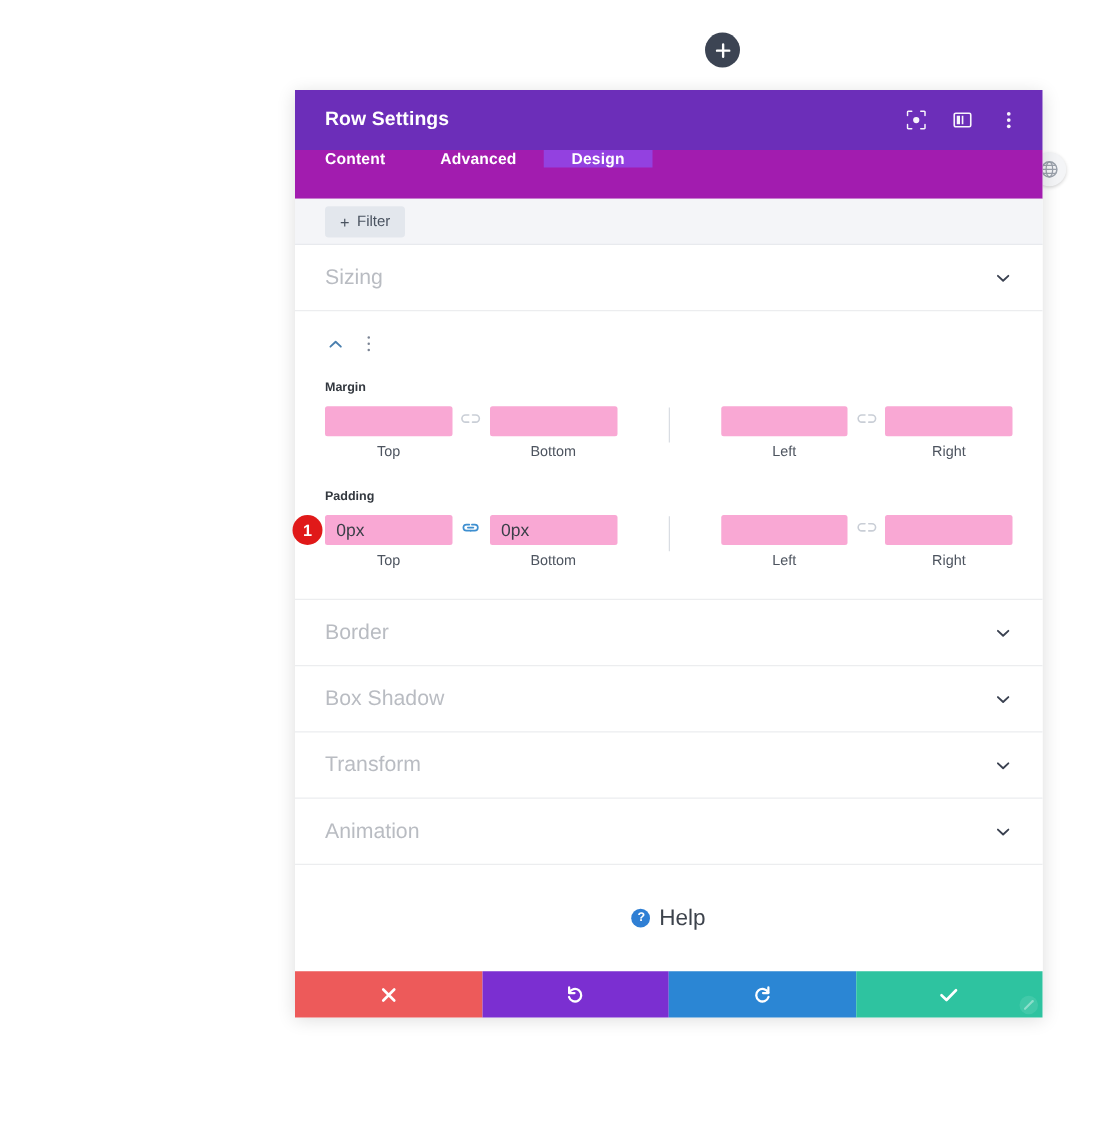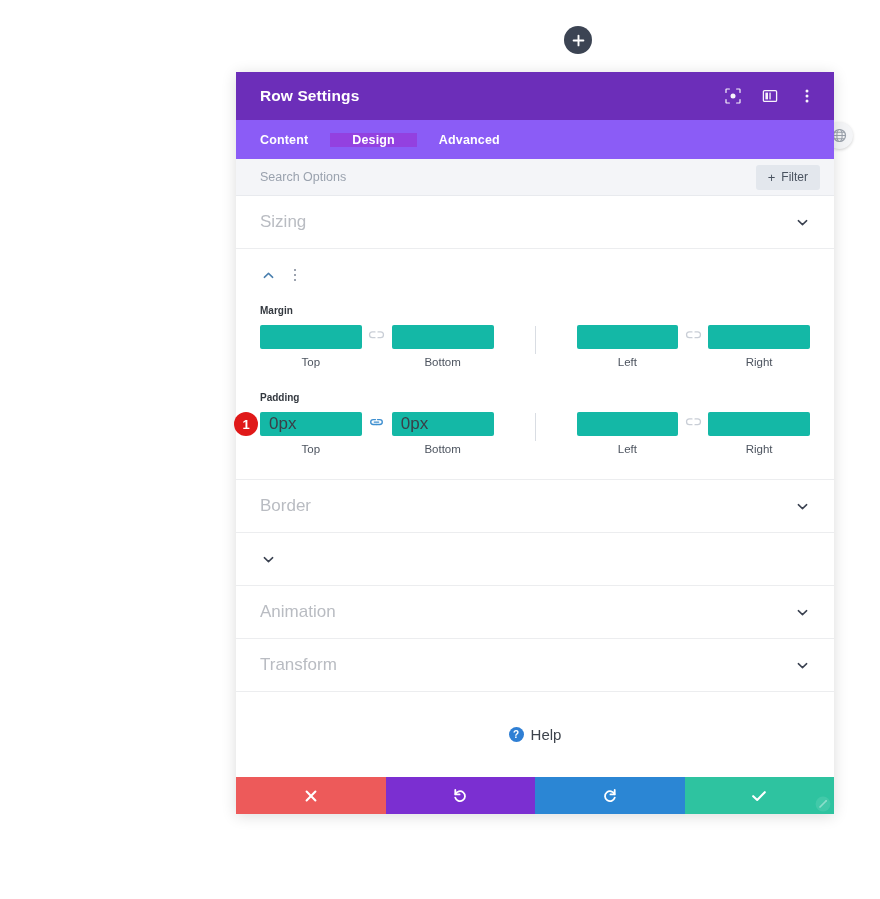--- a/index.html
+++ b/index.html
@@ -84,23 +84,23 @@
     opacity: 0.95;
     display: flex;
     align-items: center;
     justify-content: center;
     width: 18px;
     height: 18px;
   }
 
   .tabbar {
     height: 39px;
-    background: #8b5cf6;
-    display: flex;
-    align-items: center;
+    background: #a21caf;
+    display: flex;
+    align-items: flex-start;
     padding-left: 0;
   }
   .tab {
     display: flex;
     align-items: center;
     padding: 0 22px;
     color: #ffffff;
     font-size: 12.5px;
     font-weight: bold;
     cursor: pointer;
@@ -200,27 +200,27 @@
   }
   .inputs-row { display: flex; align-items: flex-start; gap: 27px; }
   .pair {
     display: flex;
     align-items: center;
     flex: 1;
   }
   .pair .fieldcol { flex: 1; }
   .inp {
     height: 24px;
-    background: #14b8a6;
+    background: #f9a8d4;
     border: none;
     border-radius: 2px;
     width: 100%;
     padding: 0 9px;
     font-family: "Liberation Sans", sans-serif;
-    font-size: 17px;
+    font-size: 14px;
     color: #3a3f48;
     outline: none;
   }
   .inp::placeholder { color: #aab0ba; }
   .sublabel {
     text-align: center;
     font-size: 11.5px;
     color: #4d545f;
     margin-top: 7px;
   }
@@ -275,21 +275,21 @@
     border-radius: 50%;
     background: #2f7fd4;
     color: #ffffff;
     font-size: 10px;
     font-weight: bold;
     display: flex;
     align-items: center;
     justify-content: center;
     cursor: pointer;
   }
-  .help-label { font-size: 15px; color: #3d434c; cursor: pointer; }
+  .help-label { font-size: 18px; color: #3d434c; cursor: pointer; }
 
   
   .modal-footer {
     display: flex;
     height: 37px;
     position: relative;
   }
   .fbtn {
     flex: 1;
     display: flex;
@@ -359,26 +359,25 @@
             <circle cx="2" cy="3" r="1.5" fill="#ffffff"></circle>
             <circle cx="2" cy="8" r="1.5" fill="#ffffff"></circle>
             <circle cx="2" cy="13" r="1.5" fill="#ffffff"></circle>
           </svg>
         </span>
       </div>
     </div>
 
     <div class="tabbar">
       <div class="tab">Content</div>
+      <div class="tab">Advanced</div>
       <div class="tab active">Design</div>
-      <div class="tab">Advanced</div>
     </div>
 
     <div class="searchbar">
-      <input class="search-input" type="text" placeholder="Search Options" style="">
       <button class="filter-btn">
         <span class="plus">+</span>
         <span>Filter</span>
       </button>
     </div>
 
     <div class="modal-body">
 
       <div class="section">
         <div class="section-head">
@@ -496,51 +495,52 @@
           <span class="chev">
             <svg width="13" height="13" viewBox="0 0 14 14">
                 <path d="M2.5 5 L7 9.3 L11.5 5" fill="none" stroke="#3a4150" stroke-width="1.6" stroke-linecap="round" stroke-linejoin="round"></path>
               </svg>
           </span>
         </div>
       </div>
 
       <div class="section">
         <div class="section-head">
+          <div class="section-title">Box Shadow</div>
           <span class="chev">
             <svg width="13" height="13" viewBox="0 0 14 14">
                 <path d="M2.5 5 L7 9.3 L11.5 5" fill="none" stroke="#3a4150" stroke-width="1.6" stroke-linecap="round" stroke-linejoin="round"></path>
               </svg>
           </span>
         </div>
       </div>
 
+
+      <div class="section">
+        <div class="section-head">
+          <div class="section-title">Transform</div>
+          <span class="chev">
+            <svg width="13" height="13" viewBox="0 0 14 14">
+                <path d="M2.5 5 L7 9.3 L11.5 5" fill="none" stroke="#3a4150" stroke-width="1.6" stroke-linecap="round" stroke-linejoin="round"></path>
+              </svg>
+          </span>
+        </div>
+      </div>
 
       <div class="section">
         <div class="section-head">
           <div class="section-title">Animation</div>
           <span class="chev">
             <svg width="13" height="13" viewBox="0 0 14 14">
                 <path d="M2.5 5 L7 9.3 L11.5 5" fill="none" stroke="#3a4150" stroke-width="1.6" stroke-linecap="round" stroke-linejoin="round"></path>
               </svg>
           </span>
         </div>
       </div>
 
-      <div class="section">
-        <div class="section-head">
-          <div class="section-title">Transform</div>
-          <span class="chev">
-            <svg width="13" height="13" viewBox="0 0 14 14">
-                <path d="M2.5 5 L7 9.3 L11.5 5" fill="none" stroke="#3a4150" stroke-width="1.6" stroke-linecap="round" stroke-linejoin="round"></path>
-              </svg>
-          </span>
-        </div>
-      </div>
-
       <div class="help-area">
         <span class="help-icon">?</span>
         <span class="help-label">Help</span>
       </div>
 
     </div>
 
     <div class="modal-footer">
       <div class="fbtn cancel">
         <svg width="14" height="14" viewBox="0 0 14 14">

